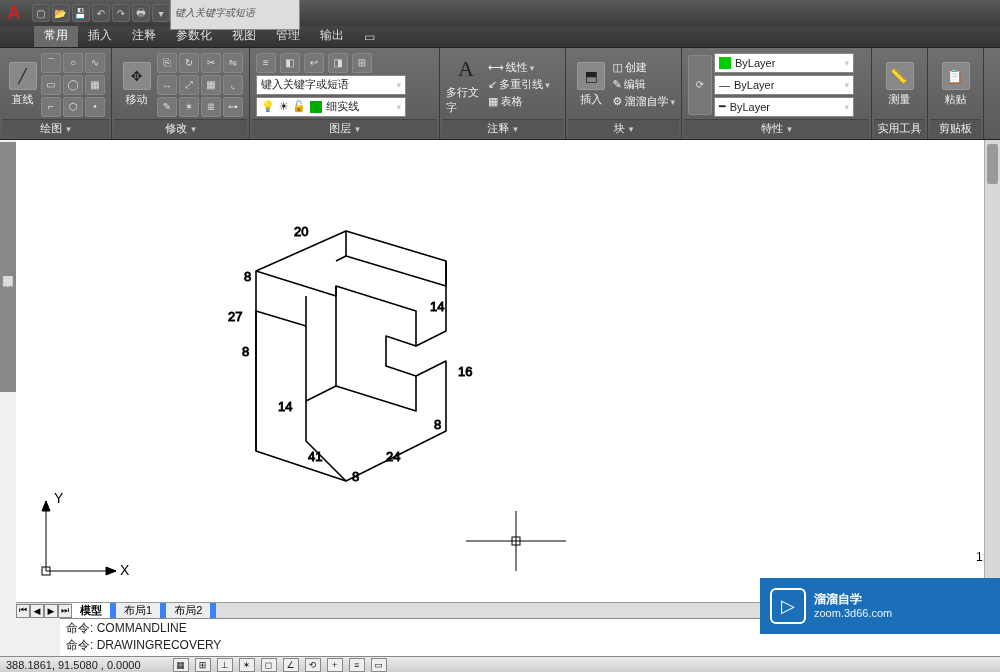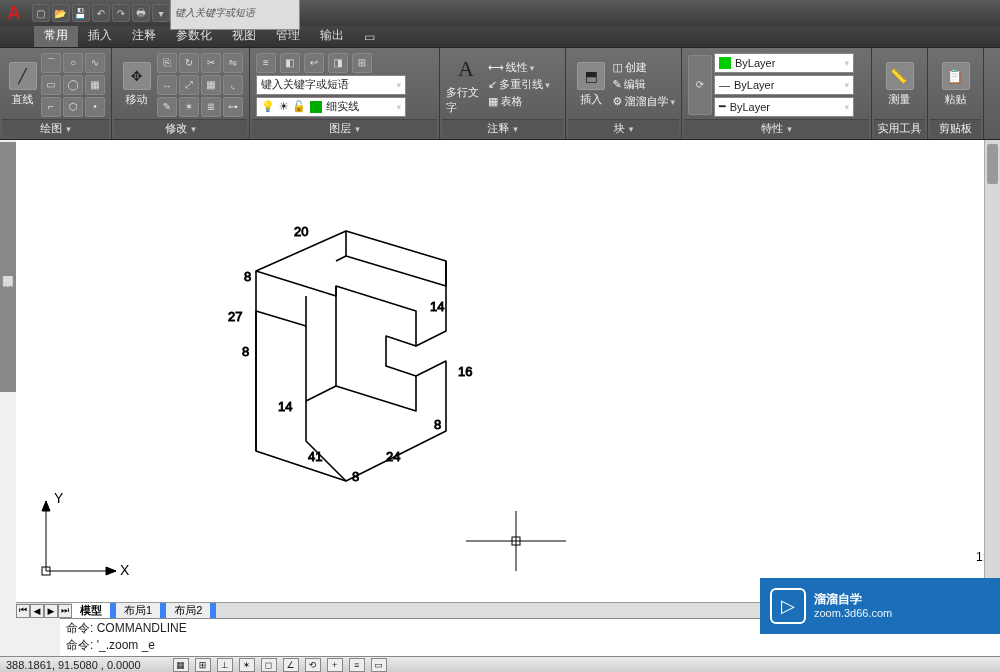--- a/index.html
+++ b/index.html
@@ -354,20 +354,21 @@
   <div class="mt-nav">◀</div>
   <div class="mt-nav">▶</div>
   <div class="mt-nav">⏭</div>
   <div class="mt-tab active">模型</div>
   <div class="mt-tab">布局1</div>
   <div class="mt-tab">布局2</div>
 </div>
 
 <div class="cmd">
   <div class="cmdline">命令: COMMANDLINE</div>
+  <div class="cmdline">命令: DRAWINGRECOVERY</div>
   <div class="cmdline">命令: '_.zoom _e</div>
 
 </div>
 
 <div class="status">
   <span>388.1861, 91.5080 , 0.0000</span>
   <div style="flex:0 0 20px"></div>
   <div class="sbtn2">▦</div>
   <div class="sbtn2">⊞</div>
   <div class="sbtn2">⊥</div>

